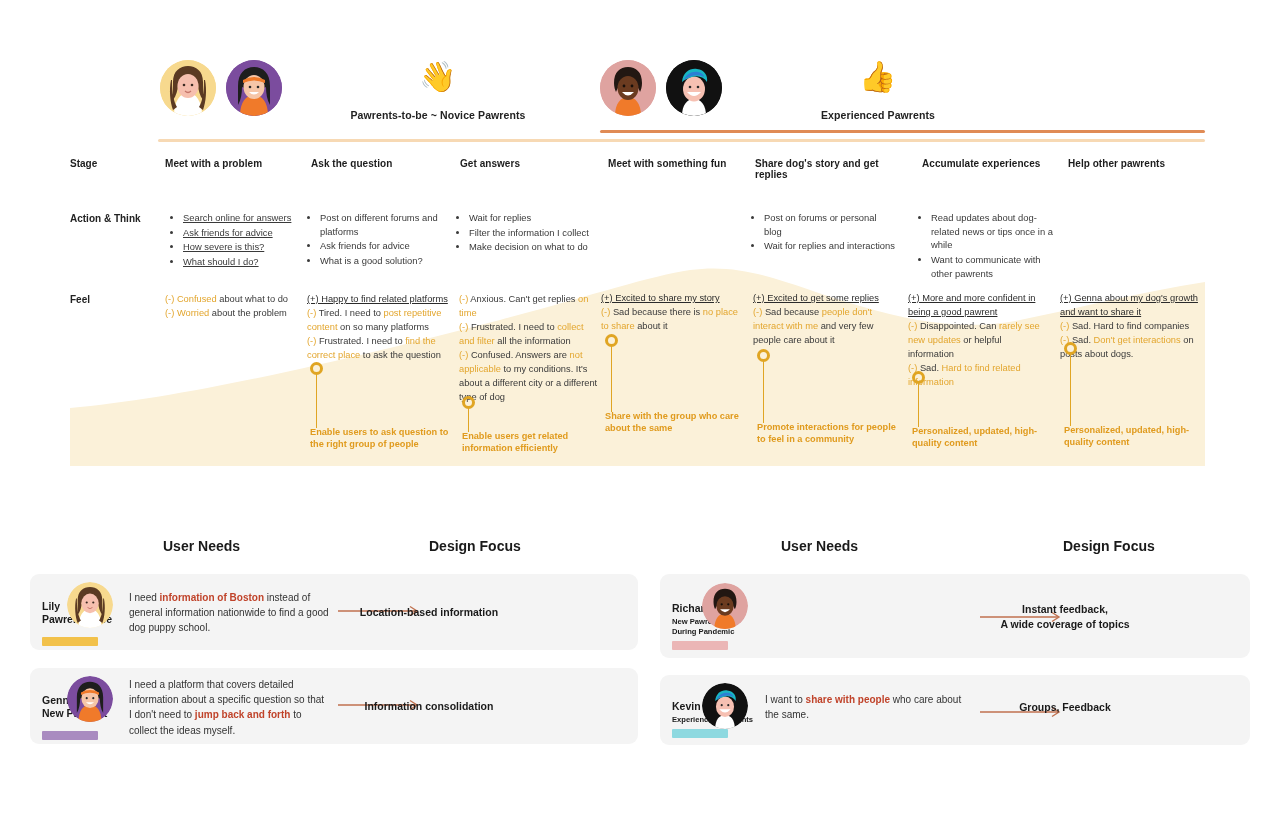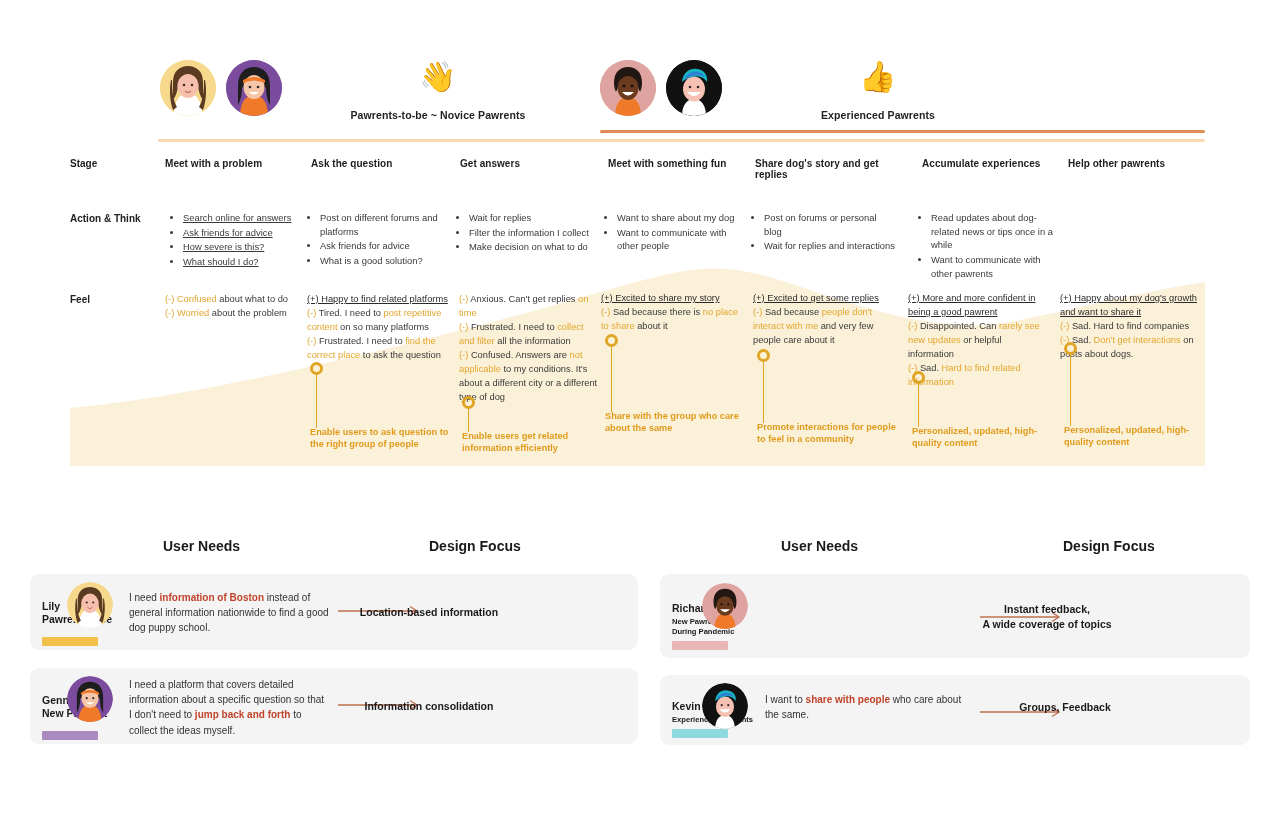--- a/index.html
+++ b/index.html
@@ -246,26 +246,20 @@
       <div class="feel-line"><span class="mark-neg">(-) </span><span>Frustrated. I need to </span><span class="hl">collect and filter</span><span> all the information</span></div>
       <div class="feel-line"><span class="mark-neg">(-) </span><span>Confused. Answers are </span><span class="hl">not applicable</span><span> to my conditions. It's about a different city or a different type of dog</span></div>
     </div>
   <div class="opp" style="left:462px; top:396px;">
     <div class="opp-ring"></div>
     <div class="opp-stem" style="height:24px;"></div>
     <div class="opp-text" style="top:34px;">Enable users get related information efficiently</div>
   </div>
 
   <div class="col-head" style="left:608px; top:158px;">Meet with something fun</div>
-  <div class="col-actions" style="left:606px; top:211px;">
-    <ul>
-      <li>Want to share about my dog</li>
-      <li>Want to communicate with other people</li>
-    </ul>
-  </div>
   <div class="col-feel" style="left:601px; top:292px;">
       <div class="feel-line"><span class="feel-pos">(+) Excited to share my story</span></div>
       <div class="feel-line"><span class="mark-neg">(-) </span><span>Sad because there is </span><span class="hl">no place to share</span><span> about it</span></div>
     </div>
   <div class="opp" style="left:605px; top:334px;">
     <div class="opp-ring"></div>
     <div class="opp-stem" style="height:66px;"></div>
     <div class="opp-text" style="top:76px;">Share with the group who care about the same</div>
   </div>
 
@@ -299,21 +293,21 @@
       <div class="feel-line"><span class="mark-neg">(-) </span><span>Sad. </span><span class="hl">Hard to find related information</span></div>
     </div>
   <div class="opp" style="left:912px; top:371px;">
     <div class="opp-ring"></div>
     <div class="opp-stem" style="height:44px;"></div>
     <div class="opp-text" style="top:54px;">Personalized, updated, high-quality content</div>
   </div>
 
   <div class="col-head" style="left:1068px; top:158px;">Help other pawrents</div>
   <div class="col-feel" style="left:1060px; top:292px;">
-      <div class="feel-line"><span class="feel-pos">(+) Happy about my dog's growth and want to share it</span></div>
+      <div class="feel-line"><span class="feel-pos">(+) Genna about my dog's growth and want to share it</span></div>
       <div class="feel-line"><span class="mark-neg">(-) </span><span>Sad. Hard to find companies</span></div>
       <div class="feel-line"><span class="mark-neg">(-) </span><span>Sad. </span><span class="hl">Don't get interactions</span><span> on posts about dogs.</span></div>
     </div>
   <div class="opp" style="left:1064px; top:342px;">
     <div class="opp-ring"></div>
     <div class="opp-stem" style="height:72px;"></div>
     <div class="opp-text" style="top:82px;">Personalized, updated, high-quality content</div>
   </div>
 </div>
 
@@ -401,21 +395,21 @@
         <circle cx="32" cy="26" r="1.4" fill="#180f0a"></circle>
         <path d="M22 32 Q28 39 34 32 Z" fill="#ffffff"></path>
       </svg>
     </div>
     <div class="arrow-wrap" style="left:320px; top:36px;">
       <svg width="86" height="14" viewBox="0 0 86 14">
         <line x1="0" y1="7" x2="78" y2="7" stroke="#C0714F" stroke-width="1.4"></line>
         <path d="M72 2.5 L79 7 L72 11.5" fill="none" stroke="#C0714F" stroke-width="1.4"></path>
       </svg>
     </div>
-    <div class="pcard-focus" style="left:272px; top:28px; white-space:pre-line;">Instant feedback,
+    <div class="pcard-focus" style="left:290px; top:28px; white-space:pre-line;">Instant feedback,
 A wide coverage of topics</div>
   </div>
 
   <div class="pcard" style="left:660px; top:175px; width:590px; height:70px;">
     <div class="pcard-name" style="left:12px; top:25px;">Kevin</div>
     <div class="pcard-role" style="left:12px; top:40px;">Experienced Pawrents</div>
     <div class="pcard-bar" style="left:12px; top:54px; width:56px; background:#8ED9E0;"></div>
     <div class="pcard-avatar" style="left:42px; top:8px;">
       <svg viewBox="0 0 56 56" width="46" height="46">
         <circle cx="28" cy="28" r="28" fill="#111111"></circle>

